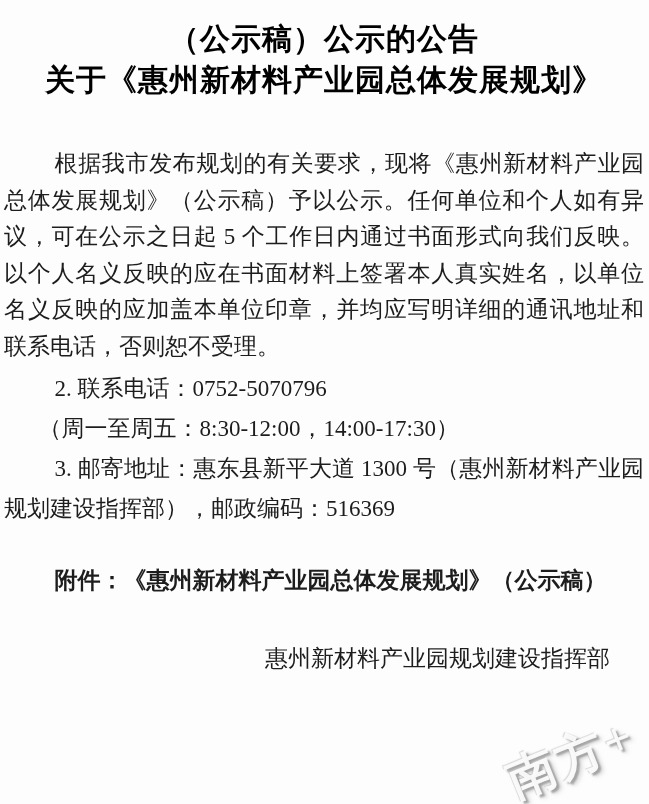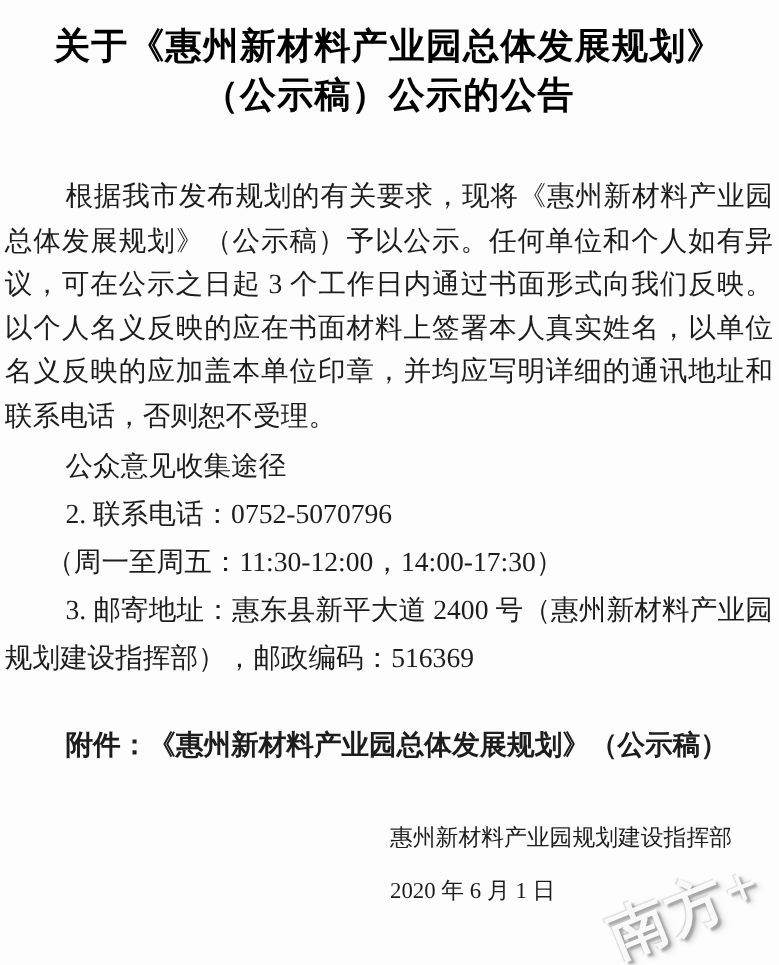--- a/index.html
+++ b/index.html
@@ -43,22 +43,22 @@
   .attachment {
     margin: 32px 0 0 0;
     font-size: 23px;
     line-height: 40px;
     text-indent: 2.2em;
     font-weight: bold;
   }
   .sign-block {
     margin: 38px 34px 0 auto;
     width: max-content;
-    text-align: left;
-    font-size: 19px;
+    text-align: center;
+    font-size: 23px;
     line-height: 40px;
   }
   .sign-date { margin-top: 4px; }
   .watermark {
     position: absolute;
     right: 12px;
     bottom: 14px;
     font-size: 48px;
     font-weight: bold;
     letter-spacing: 3px;
@@ -69,33 +69,31 @@
       4px 5px 4px rgba(200, 200, 200, 0.5);
     transform: rotate(-22deg);
     z-index: 5;
     pointer-events: none;
   }
 </style>
 </head>
 <body>
 
 <h1 class="title">
+  <span class="title-line">（公示稿）公示的公告</span>
   <span class="title-line">关于《惠州新材料产业园总体发展规划》</span>
-  <span class="title-line">（公示稿）公示的公告</span>
 </h1>
 
-<p class="intro">根据我市发布规划的有关要求，现将《惠州新材料产业园总体发展规划》（公示稿）予以公示。任何单位和个人如有异议，可在公示之日起 3 个工作日内通过书面形式向我们反映。以个人名义反映的应在书面材料上签署本人真实姓名，以单位名义反映的应加盖本单位印章，并均应写明详细的通讯地址和联系电话，否则恕不受理。</p>
+<p class="intro">根据我市发布规划的有关要求，现将《惠州新材料产业园总体发展规划》（公示稿）予以公示。任何单位和个人如有异议，可在公示之日起 5 个工作日内通过书面形式向我们反映。以个人名义反映的应在书面材料上签署本人真实姓名，以单位名义反映的应加盖本单位印章，并均应写明详细的通讯地址和联系电话，否则恕不受理。</p>
 
 <div class="list">
-  <p class="line">公众意见收集途径</p>
   <p class="line">2. 联系电话：0752-5070796</p>
-  <p class="line hours">（周一至周五：11:30-12:00，14:00-17:30）</p>
-  <p class="line wrap">3. 邮寄地址：惠东县新平大道 2400 号（惠州新材料产业园规划建设指挥部），邮政编码：516369</p>
+  <p class="line hours">（周一至周五：8:30-12:00，14:00-17:30）</p>
+  <p class="line wrap">3. 邮寄地址：惠东县新平大道 1300 号（惠州新材料产业园规划建设指挥部），邮政编码：516369</p>
 </div>
 
 <p class="attachment">附件：《惠州新材料产业园总体发展规划》（公示稿）</p>
 
 <div class="sign-block">
   <div class="sign-org">惠州新材料产业园规划建设指挥部</div>
-  <div class="sign-date">2020 年 6 月 1 日</div>
 </div>
 
 <div class="watermark">南方+</div>
 
 </body></html>

